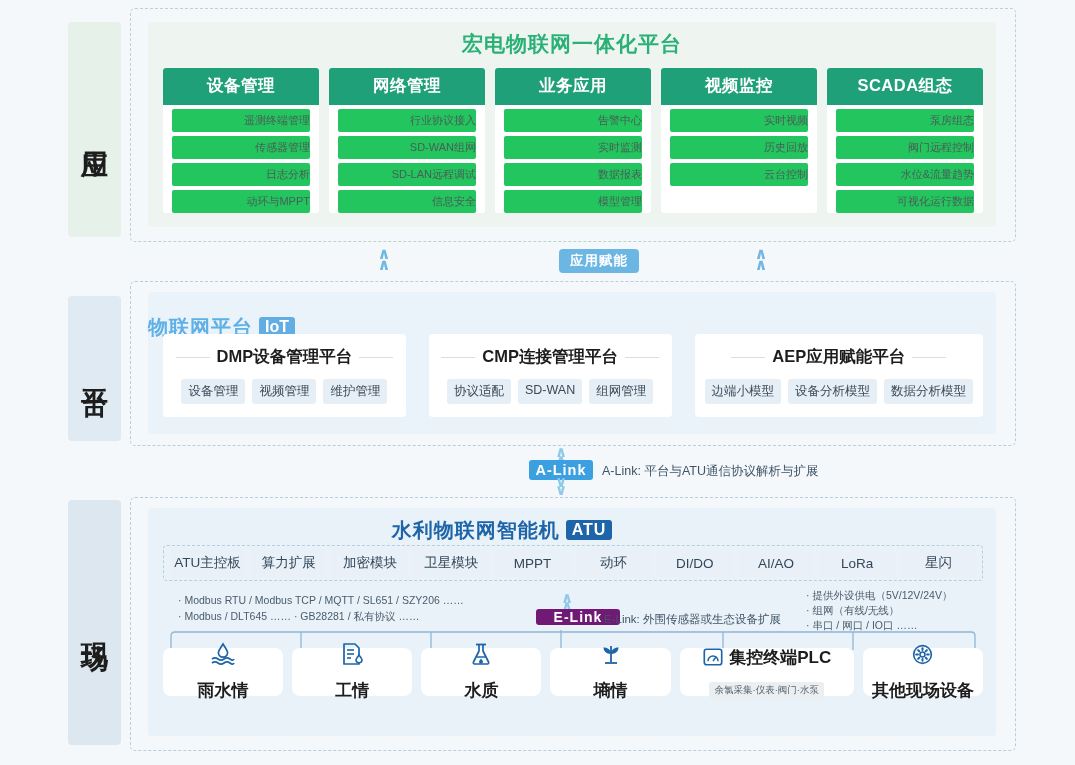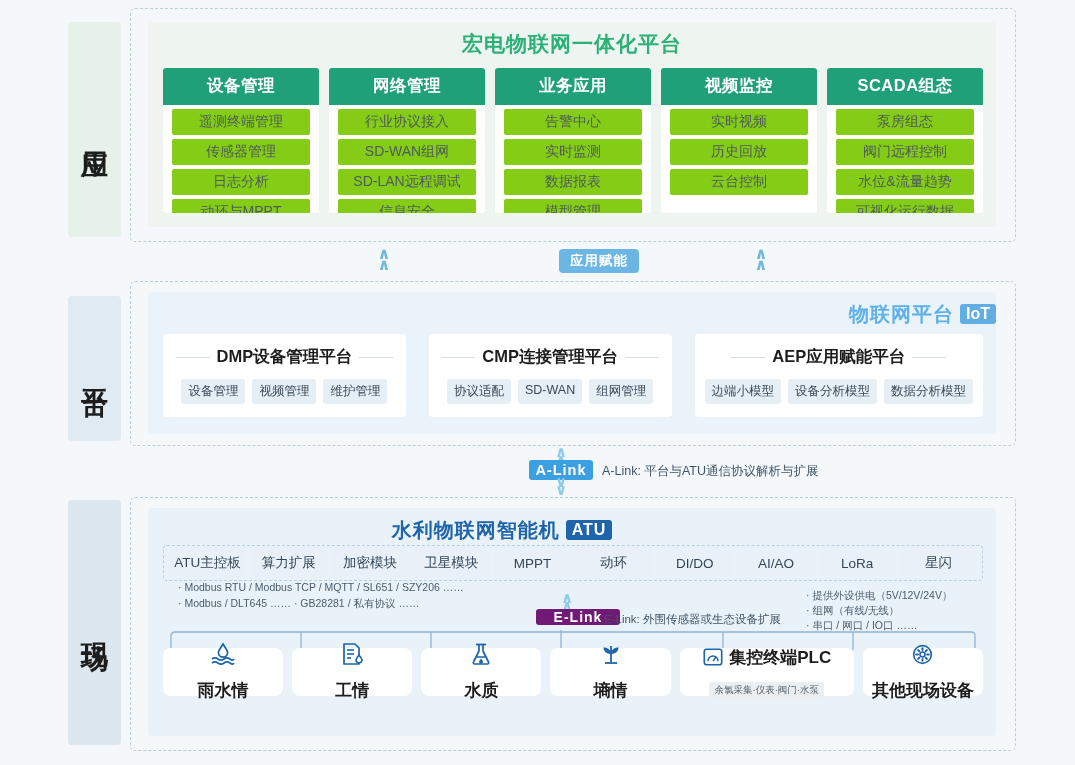--- a/index.html
+++ b/index.html
@@ -31,36 +31,36 @@
   .app-panel{position:absolute;left:148px;top:22px;width:848px;height:205px;
              background:#eef5f0;border-radius:4px;}
   .app-title{position:absolute;left:148px;top:30px;width:848px;text-align:center;
              font-size:21px;font-weight:bold;color:#2bb077;letter-spacing:1px;}
   .app-cols{position:absolute;left:163px;top:68px;width:820px;display:flex;gap:10px;}
   .app-col{width:156px;background:#ffffff;border-radius:3px;overflow:hidden;
            display:flex;flex-direction:column;padding-bottom:7px;height:145px;box-sizing:border-box;}
   .app-col-head{background:#20a079;color:#fff;font-size:16.5px;font-weight:bold;
                 text-align:center;padding:7px 0 8px;letter-spacing:.5px;}
   .app-items{padding:4px 9px 0;display:flex;flex-direction:column;gap:4px;}
-  .app-item{background:#84cc16;color:#4d5c57;font-size:14px;text-align:center;
+  .app-item{background:#22c55e;color:#4d5c57;font-size:11px;text-align:right;
             padding:4px 0;border-radius:2px;}
 
   
   .band-app{position:absolute;left:130px;top:246px;width:884px;height:32px;}
   .chev{position:absolute;width:22px;height:24px;color:#72b7e0;font-size:16px;
         line-height:11px;text-align:center;font-weight:bold;}
   .pill{position:absolute;border-radius:4px;color:#fff;font-weight:bold;
         letter-spacing:1px;text-align:center;}
   .pill-blue{background:#6cb6e4;}
   .pill-app-enable{left:429px;top:3px;width:80px;padding:3px 0;font-size:13.5px;}
 
   
   .plat-panel{position:absolute;left:148px;top:292px;width:848px;height:142px;
               background:#eaf3fa;border-radius:4px;}
-  .plat-title{position:absolute;left:148px;top:301px;width:848px;text-align:right;
+  .plat-title{position:absolute;left:148px;top:314px;width:848px;text-align:left;
               font-size:20px;font-weight:bold;color:#5eb0e6;letter-spacing:1px;}
   .tag-iot{display:inline-block;background:#62aee2;color:#fff;font-size:16px;
            font-weight:bold;border-radius:3px;padding:1px 6px;margin-left:6px;
            vertical-align:2px;letter-spacing:0;}
   .plat-cols{position:absolute;left:163px;top:334px;width:820px;display:flex;gap:23px;}
   .plat-col{flex:1;background:#fff;border-radius:4px;padding:12px 10px 13px;box-sizing:border-box;}
   .plat-col-head{display:flex;align-items:center;justify-content:center;gap:7px;
                  font-size:16.5px;font-weight:bold;color:#1d1d1d;margin-bottom:11px;}
   .rule{flex:1;height:1px;background:#d6dfe6;max-width:34px;}
   .plat-chips{display:flex;gap:7px;justify-content:center;}
@@ -81,21 +81,21 @@
   .field-title{position:absolute;left:0;top:517px;width:1004px;text-align:center;
                font-size:20px;font-weight:bold;color:#1d64a8;letter-spacing:1px;}
   .tag-atu{display:inline-block;background:#1d64a8;color:#fff;font-size:16px;
            font-weight:bold;border-radius:3px;padding:1px 6px;margin-left:6px;vertical-align:2px;}
   .atu-row{position:absolute;left:163px;top:545px;width:820px;height:36px;
            border:1.3px dashed #b9cddd;border-radius:4px;display:flex;
            align-items:center;gap:6px;padding:0 6px;box-sizing:border-box;}
   .atu-chip{flex:1;background:#e9f0f7;color:#33475a;font-size:13.5px;text-align:center;
             padding:6px 0;border-radius:3px;white-space:nowrap;}
 
-  .notes-left{position:absolute;left:178px;top:579px;font-size:10.5px;color:#4a5c6b;line-height:16px;}
+  .notes-left{position:absolute;left:178px;top:592px;font-size:10.5px;color:#4a5c6b;line-height:16px;}
   .notes-right{position:absolute;left:806px;top:588px;font-size:10.5px;color:#4a5c6b;line-height:15px;}
   .pill-elink{position:absolute;left:536px;top:609px;width:84px;padding:0 0;
               font-size:14px;background:#701a75;border-radius:3px;}
   .elink-note{position:absolute;left:604px;top:612px;font-size:11.5px;color:#3f5466;}
 
   .devices{position:absolute;left:163px;top:648px;width:820px;display:flex;gap:9px;}
   .dev{flex:1;background:#fff;border-radius:8px;height:48px;
        display:flex;flex-direction:column;align-items:center;justify-content:center;gap:13px;}
   .dev-label{font-size:17px;font-weight:bold;color:#1d1d1d;}
   .dev-plc{flex:1.45;}

